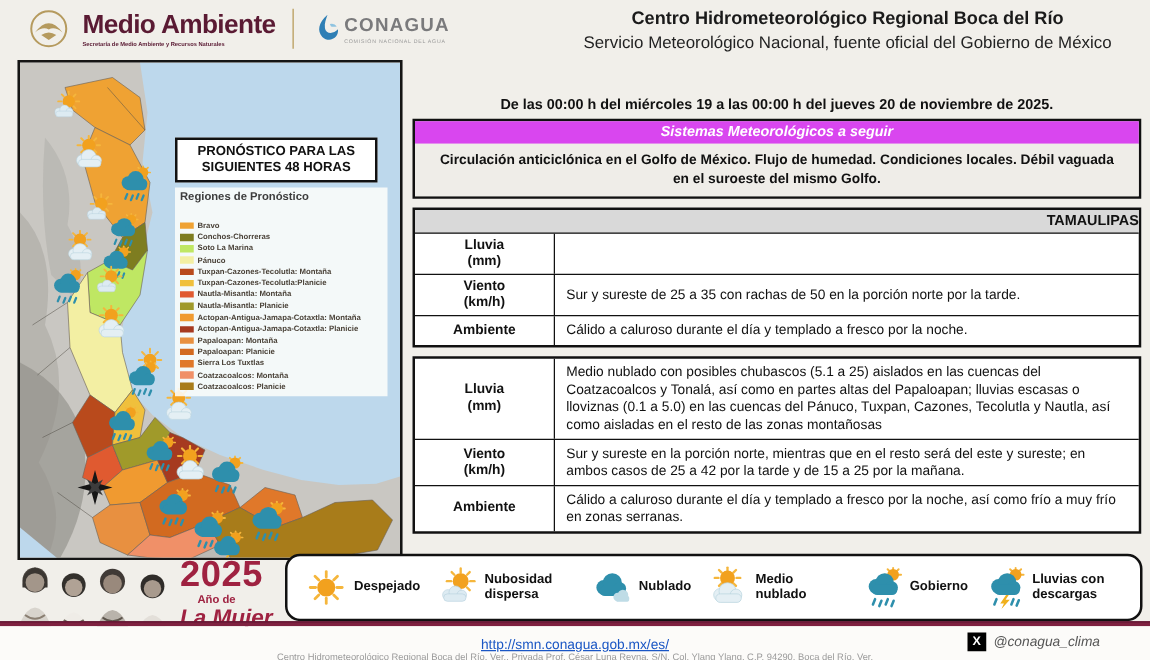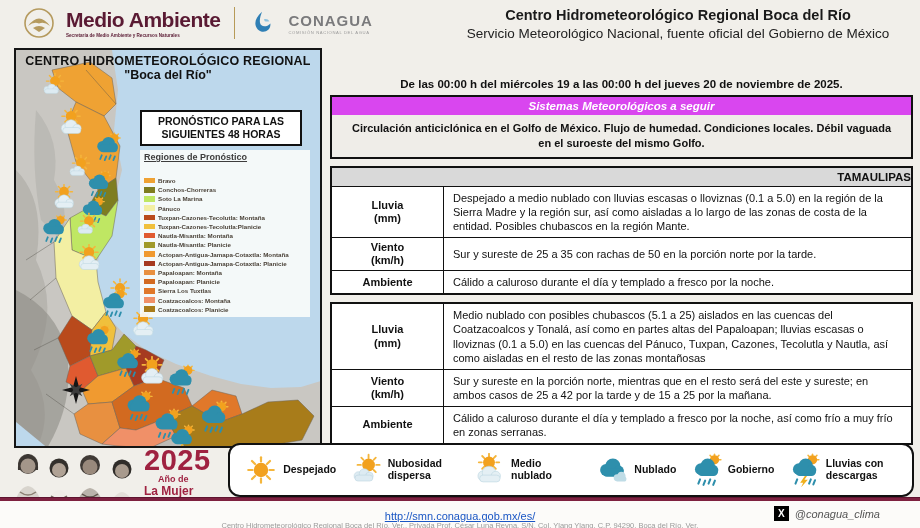--- a/index.html
+++ b/index.html
@@ -8,21 +8,21 @@
     position:relative; width:920px; height:528px; overflow:hidden;
     background:#F1EFEA; color:#111;
   }
 
   
   .hdr-left { position:absolute; left:22px; top:6px; display:flex; align-items:center; gap:10px; }
   .brand-eagle { width:34px; height:34px; }
   .ma-text .ma-title { font-size:21px; font-weight:bold; color:#5A1A33; letter-spacing:-0.5px; }
   .ma-text .ma-sub { font-size:4.6px; font-weight:bold; color:#5A1A33; margin-top:1px; }
   .brand-divider { width:1px; height:32px; background:#B79A57; margin:0 4px; }
-  .conagua-wrap { display:flex; align-items:center; gap:13px; }
+  .conagua-wrap { display:flex; align-items:center; gap:0; }
   .cg-text .cg-title { font-size:15px; font-weight:bold; color:#7A7A7C; letter-spacing:1px; }
   .cg-text .cg-sub { font-size:4.2px; color:#9a9a9a; letter-spacing:0.6px; margin-top:1px; }
   .hdr-right { position:absolute; right:12px; top:7px; width:460px; text-align:center; }
   .hdr-title { font-size:14.5px; font-weight:bold; color:#1a1a1a; }
   .hdr-sub { font-size:13.5px; color:#222; margin-top:3px; }
 
   
   .map-panel {
     position:absolute; left:14px; top:48px; width:308px; height:400px;
     border:2px solid #151515; background:#C9C7C2; overflow:hidden;
@@ -33,32 +33,32 @@
   .map-title .l2 { font-size:12.5px; font-weight:bold; }
   .forecast-box {
     position:absolute; left:124px; top:60px; width:162px; z-index:6;
     background:#fff; border:2px solid #111; text-align:center; padding:3px 2px;
     font-size:10.5px; font-weight:bold; line-height:1.25;
   }
   .region-legend {
     position:absolute; left:124px; top:100px; width:170px; z-index:6;
     background:rgba(252,253,250,0.88); padding:2px 4px 3px 4px;
   }
-  .region-legend .rl-title { font-size:9px; font-weight:bold; color:#3d3d3d; margin-bottom:14px;text-decoration:underline; }
+  .region-legend .rl-title { font-size:9px; font-weight:bold; color:#3d3d3d; margin-bottom:14px; }
   .leg-item { display:flex; align-items:center; gap:3px; height:9.2px; }
   .leg-swatch { width:11px; height:5.5px; flex:0 0 11px; }
   .leg-name { font-size:6.2px; font-weight:bold; color:#4a4238; white-space:nowrap; }
 
   
   .campaign { position:absolute; left:6px; top:440px; width:228px; height:88px; }
   .campaign svg { position:absolute; left:0; top:0; }
   .camp-text { position:absolute; left:138px; top:6px; width:92px; color:#9F2241; }
   .camp-year { font-size:29px; font-weight:bold; letter-spacing:0.5px; line-height:1; }
   .camp-l1 { font-size:9px; font-weight:bold; margin:0 0 0 14px; line-height:1.1; }
-  .camp-l2 { font-size:12px; font-weight:bold; line-height:1.05; }
+  .camp-l2 { font-size:18px; font-weight:bold; line-height:1.05;font-style:italic; }
   .camp-l3 { font-size:17px; font-weight:bold; line-height:1.05; }
 
   
   .right { position:absolute; left:330px; top:58px; width:583px; }
   .period { text-align:center; font-size:11.5px; font-weight:bold; margin-bottom:5px;margin-top:20px; }
   .systems { border:2px solid #111; }
   .systems-header { background:#d946ef; color:#fff; font-style:italic; font-weight:bold;
     font-size:11.5px; text-align:center; padding:3px 0; }
   .systems-body { background:#EFEDE8; font-size:11px; font-weight:bold; text-align:center;
     padding:6px 14px; line-height:1.35; }
@@ -297,24 +297,20 @@
         <use href="#sym-rain" x="66" y="274" width="30" height="30"></use>
         <use href="#sym-rain" x="96" y="298" width="30" height="30"></use>
         <use href="#sym-sun-cloud" x="120" y="306" width="32" height="32"></use>
         <use href="#sym-rain" x="148" y="314" width="32" height="32"></use>
         <use href="#sym-rain" x="106" y="340" width="32" height="32"></use>
         <use href="#sym-rain" x="134" y="358" width="32" height="32"></use>
         <use href="#sym-storm" x="150" y="374" width="30" height="30"></use>
         <use href="#sym-rain" x="180" y="350" width="34" height="34"></use>
       </g>
     </svg>
-    <div class="map-title">
-      <div class="l1">CENTRO HIDROMETEOROLÓGICO REGIONAL</div>
-      <div class="l2">"Boca del Río"</div>
-    </div>
     <div class="forecast-box">
       <div>PRONÓSTICO PARA LAS</div>
       <div>SIGUIENTES 48 HORAS</div>
     </div>
     <div class="region-legend">
       <div class="rl-title">Regiones de Pronóstico</div>
       <div id="region-list">
           <div class="leg-item">
             <span class="leg-swatch" style="background: rgb(239, 162, 51);"></span>
             <span class="leg-name">Bravo</span>
@@ -419,21 +415,20 @@
     <div class="systems">
       <div class="systems-header">Sistemas Meteorológicos a seguir</div>
       <div class="systems-body">Circulación anticiclónica en el Golfo de México. Flujo de humedad. Condiciones locales.  Débil vaguada en el suroeste del mismo Golfo.</div>
     </div>
     <div class="state-table">
       <div class="state-header">TAMAULIPAS</div>
       <div class="state-rows">
           <div class="trow">
             <div class="tlabel">Lluvia
 (mm)</div>
-            <div class="tval">Despejado a medio nublado con lluvias escasas o lloviznas (0.1 a 5.0) en la región de la Sierra Madre y la región sur, así como aisladas a lo largo de las zonas de costa de la entidad. Posibles chubascos en la región Mante.</div>
           </div>
           <div class="trow">
             <div class="tlabel">Viento
 (km/h)</div>
             <div class="tval">Sur y sureste de 25 a 35 con rachas de 50 en la porción norte por la tarde.</div>
           </div>
           <div class="trow">
             <div class="tlabel">Ambiente</div>
             <div class="tval">Cálido a caluroso durante el día y templado a fresco por la noche.</div>
           </div>
@@ -467,29 +462,29 @@
         <span class="w-label">Despejado</span>
       </div>
       <div class="w-item">
         <svg viewBox="0 0 40 40">
           <use href="#sym-sun-sm-cloud"></use>
         </svg>
         <span class="w-label">Nubosidad dispersa</span>
       </div>
       <div class="w-item">
         <svg viewBox="0 0 40 40">
+          <use href="#sym-cloud"></use>
+        </svg>
+        <span class="w-label">Nublado</span>
+      </div>
+      <div class="w-item">
+        <svg viewBox="0 0 40 40">
           <use href="#sym-sun-cloud"></use>
         </svg>
         <span class="w-label">Medio nublado</span>
-      </div>
-      <div class="w-item">
-        <svg viewBox="0 0 40 40">
-          <use href="#sym-cloud"></use>
-        </svg>
-        <span class="w-label">Nublado</span>
       </div>
       <div class="w-item">
         <svg viewBox="0 0 40 40">
           <use href="#sym-rain"></use>
         </svg>
         <span class="w-label">Gobierno</span>
       </div>
       <div class="w-item">
         <svg viewBox="0 0 40 40">
           <use href="#sym-storm"></use>

